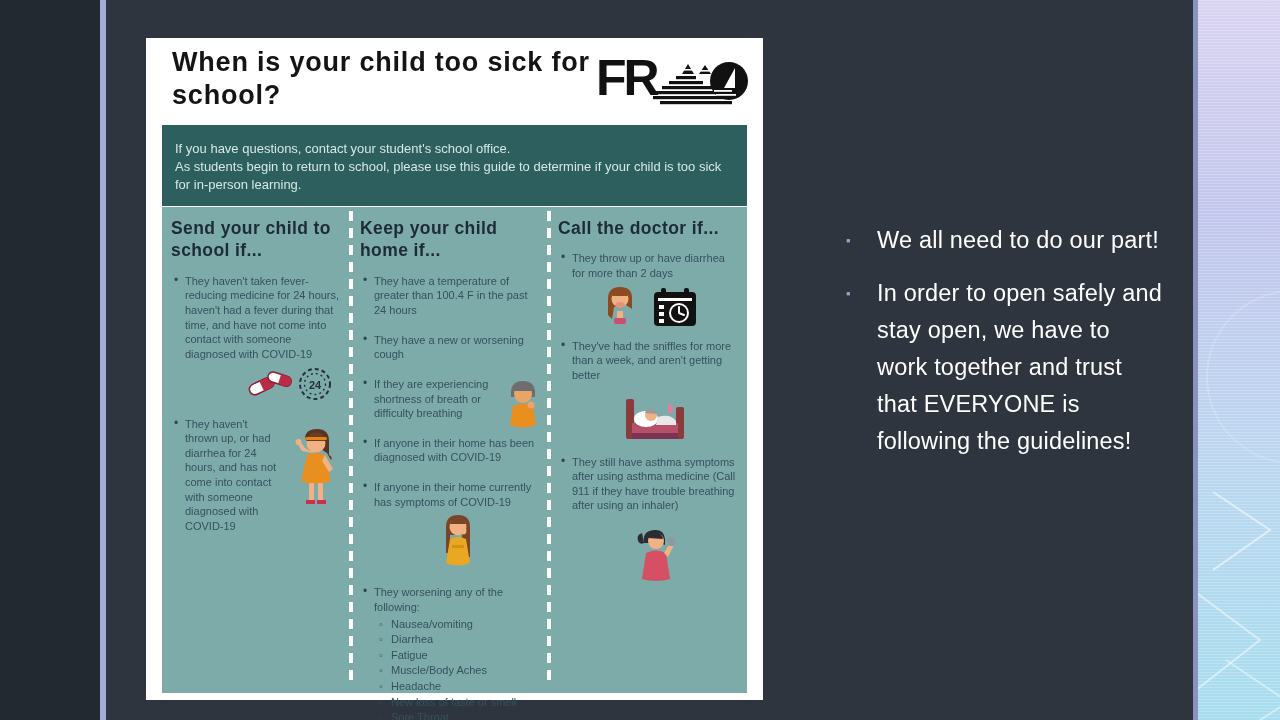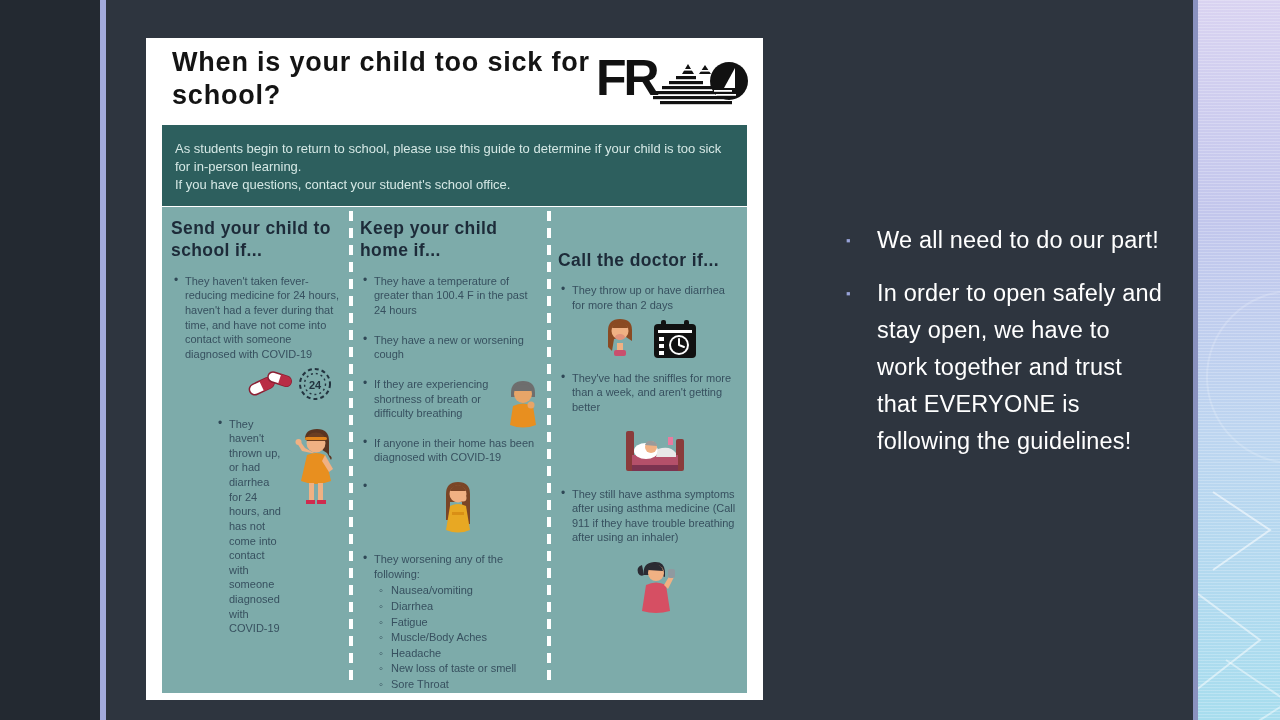--- a/index.html
+++ b/index.html
@@ -50,32 +50,32 @@
   .vdash {
     position:absolute; top:4px; bottom:8px; width:4px;
     background:repeating-linear-gradient(180deg,#ffffff 0 10px, rgba(255,255,255,0) 10px 17px);
   }
   .vdash.d1 { left:187px; }
   .vdash.d2 { left:385px; }
 
   .col { position:relative; box-sizing:border-box; padding:8px 10px 8px 8px; }
   .col.c1 { width:189px; }
   .col.c2 { width:198px; }
-  .col.c3 { width:198px;margin-top:32px; }
+  .col.c3 { width:198px; }
   .col-header {
     font-size:17.5px; font-weight:600; letter-spacing:0.4px;
     color:#1d2b39; line-height:1.28; margin:2px 0 12px 1px;
   }
   ul.items { list-style:none; margin:0; padding:0 0 0 15px; }
   li.item {
     position:relative; font-size:11px; color:#37505f; line-height:1.33;
     margin-bottom:15px;
   }
   li.item::before { content:"\2022"; position:absolute; left:-11px; top:-1px; color:#2f4856; font-size:12px; }
-  li.item.girl-right { padding-right:60px;margin-left:44px; }
+  li.item.girl-right { padding-right:60px; }
   ul.sub { list-style:none; margin:2px 0 0 0; padding:0 0 0 17px; }
   ul.sub li { position:relative; margin-bottom:1px; }
   ul.sub li::before { content:"\25E6"; position:absolute; left:-12px; top:0; font-weight:bold; color:#2f4856; }
 
   .icon-row { display:flex; justify-content:flex-end; align-items:center; gap:4px; margin:4px 8px 10px 0; }
   .icon-block { display:block; }
   .abs-icon { position:absolute; }
 
   
   .notes { position:absolute; left:846px; top:222px; width:322px; }
@@ -120,22 +120,22 @@
       <rect x="87" y="19" width="10" height="1.6" fill="#fff"></rect>
       <rect x="104" y="20" width="10" height="1.6" fill="#fff"></rect>
 
       <circle cx="133" cy="31" r="19" fill="#111"></circle>
       <polygon points="128,38 139,18 139,38" fill="#fff"></polygon>
       <rect x="118" y="40" width="18" height="1.8" fill="#fff"></rect>
       <rect x="120" y="44" width="20" height="1.8" fill="#fff"></rect>
     </svg>
 
     <div class="intro-banner">
+      <div>If you have questions, contact your student's school office.</div>
       <div>As students begin to return to school, please use this guide to determine if your child is too sick for in-person learning.</div>
-      <div>If you have questions, contact your student's school office.</div>
     </div>
 
     <div class="poster-body">
       <div class="vdash d1"></div>
       <div class="vdash d2"></div>
 
       <div class="col c1">
         <div class="col-header">Send your child to school if...</div>
         <ul class="items">
           <li class="item">
@@ -194,20 +194,21 @@
               <circle cx="20" cy="15" r="9" fill="#e8a568"></circle>
               <path d="M11 12 Q13 5 20 5 Q27 5 29 12 Z" fill="#6e6e6e"></path>
               <path d="M10 27 Q20 22 30 27 L33 46 Q20 51 7 46 Z" fill="#e88f1f"></path>
               <circle cx="28" cy="26" r="3.5" fill="#e8a568"></circle>
             </svg>
           </li>
           <li class="item">
             <span>If anyone in their home has been diagnosed with COVID-19</span>
           </li>
           <li class="item" style="margin-bottom:10px;">
+            <span>If anyone in their home currently has symptoms of COVID-19</span>
             <svg class="icon-block" style="margin:4px 0 0 62px;" width="44" height="62" viewBox="0 0 44 62">
               <path d="M10 14 Q10 2 22 2 Q34 2 34 14 L34 44 L26 44 L26 22 L14 22 L14 40 L10 40 Z" fill="#7a4526"></path>
               <circle cx="22" cy="14" r="8.5" fill="#f0b183"></circle>
               <path d="M14 11 Q16 5 22 5 Q28 5 30 11 Z" fill="#7a4526"></path>
               <circle cx="27" cy="18" r="3.5" fill="#f0b183"></circle>
               <path d="M14 26 Q22 22 30 26 L34 50 Q22 55 10 50 Z" fill="#e8a823"></path>
               <rect x="16" y="32" width="12" height="3" fill="#d98f15"></rect>
             </svg>
           </li>
           <li class="item">

